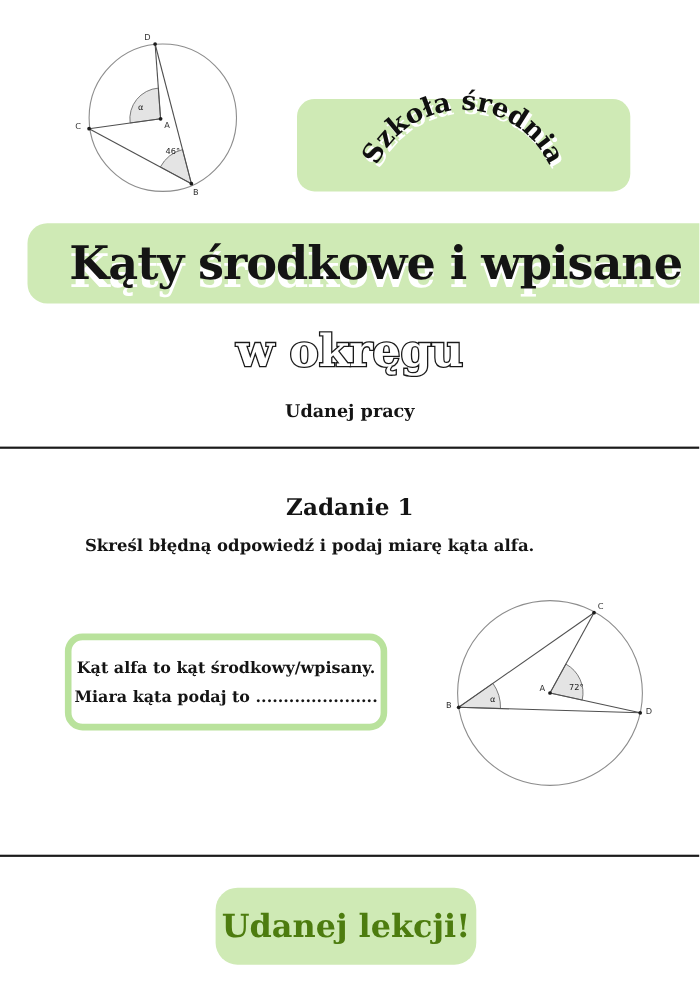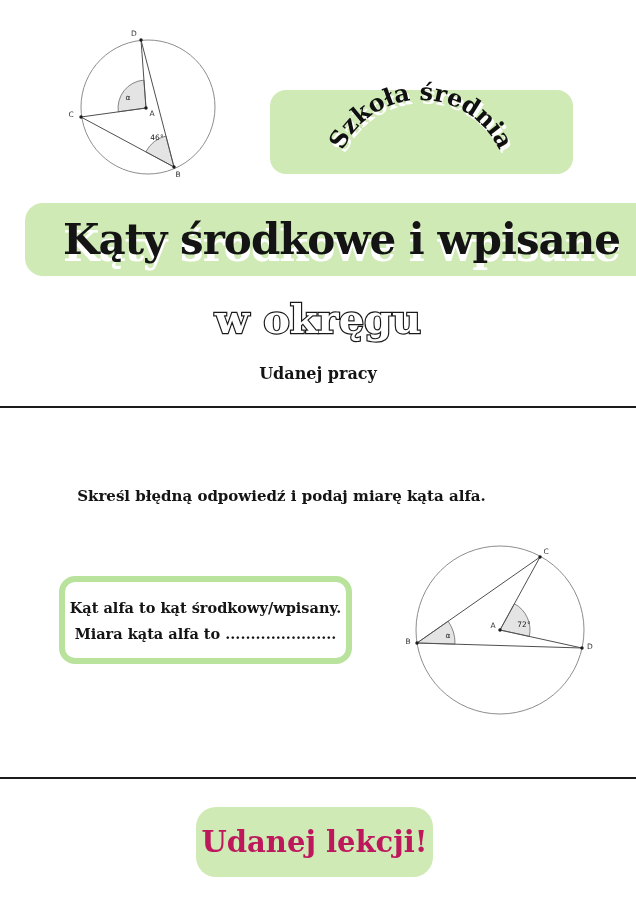--- a/index.html
+++ b/index.html
@@ -98,21 +98,21 @@
     text-align:center;
   }
   .answer-box div{font-size:14.5px;font-weight:bold;white-space:nowrap;}
 
   
   .footer-banner{
     left:196px;top:807px;width:237px;height:70px;
     background:var(--green);border-radius:20px;
     display:flex;align-items:center;justify-content:center;
   }
-  .footer-banner span{font-size:29px;font-weight:bold;color:#be185d;white-space:nowrap;}
+  .footer-banner span{font-size:29px;font-weight:bold;color:#4d7c0f;white-space:nowrap;}
 </style>
 </head>
 <body>
 
 <div class="page">
 
   <svg class="diagram" style="left:55px;top:8px;width:190px;height:185px;" viewBox="55 8 190 185">
     <circle class="circle-outline" cx="148" cy="107" r="67"></circle>
     <path class="wedge" d="M 146 108 L 118.3 111.8 A 28 28 0 0 1 143.9 80.1 Z"></path>
     <path class="wedge" d="M 174 167 L 145.8 151.8 A 32 32 0 0 1 165.9 136 Z"></path>
@@ -151,25 +151,26 @@
   </div>
 
   <svg class="outline-sub" viewBox="0 0 636 62">
     <text x="318" y="41">w okręgu</text>
   </svg>
 
   <div class="abs karta">Udanej pracy</div>
 
   <div class="abs divider divider-1"></div>
 
+  <div class="abs task-heading">Zadanie 1</div>
   <div class="abs task-instruction">Skreśl błędną odpowiedź i podaj miarę kąta alfa.</div>
 
   <div class="abs answer-box">
     <div>Kąt alfa to kąt środkowy/wpisany.</div>
-    <div>Miara kąta alfa to ......................</div>
+    <div>Miara kąta podaj to ......................</div>
   </div>
 
   <svg class="diagram" style="left:405px;top:535px;width:200px;height:190px;" viewBox="405 535 200 190">
     <circle class="circle-outline" cx="500" cy="630" r="84"></circle>
     <path class="wedge" d="M 500 630 L 514.4 603.7 A 30 30 0 0 1 529.3 636.4 Z"></path>
     <path class="wedge" d="M 417 643 L 448.1 621.2 A 38 38 0 0 1 455 644.1 Z"></path>
     <line class="geo-line" x1="500" y1="630" x2="540" y2="557"></line>
     <line class="geo-line" x1="500" y1="630" x2="582" y2="648"></line>
     <line class="geo-line" x1="417" y1="643" x2="540" y2="557"></line>
     <line class="geo-line" x1="417" y1="643" x2="582" y2="648"></line>

